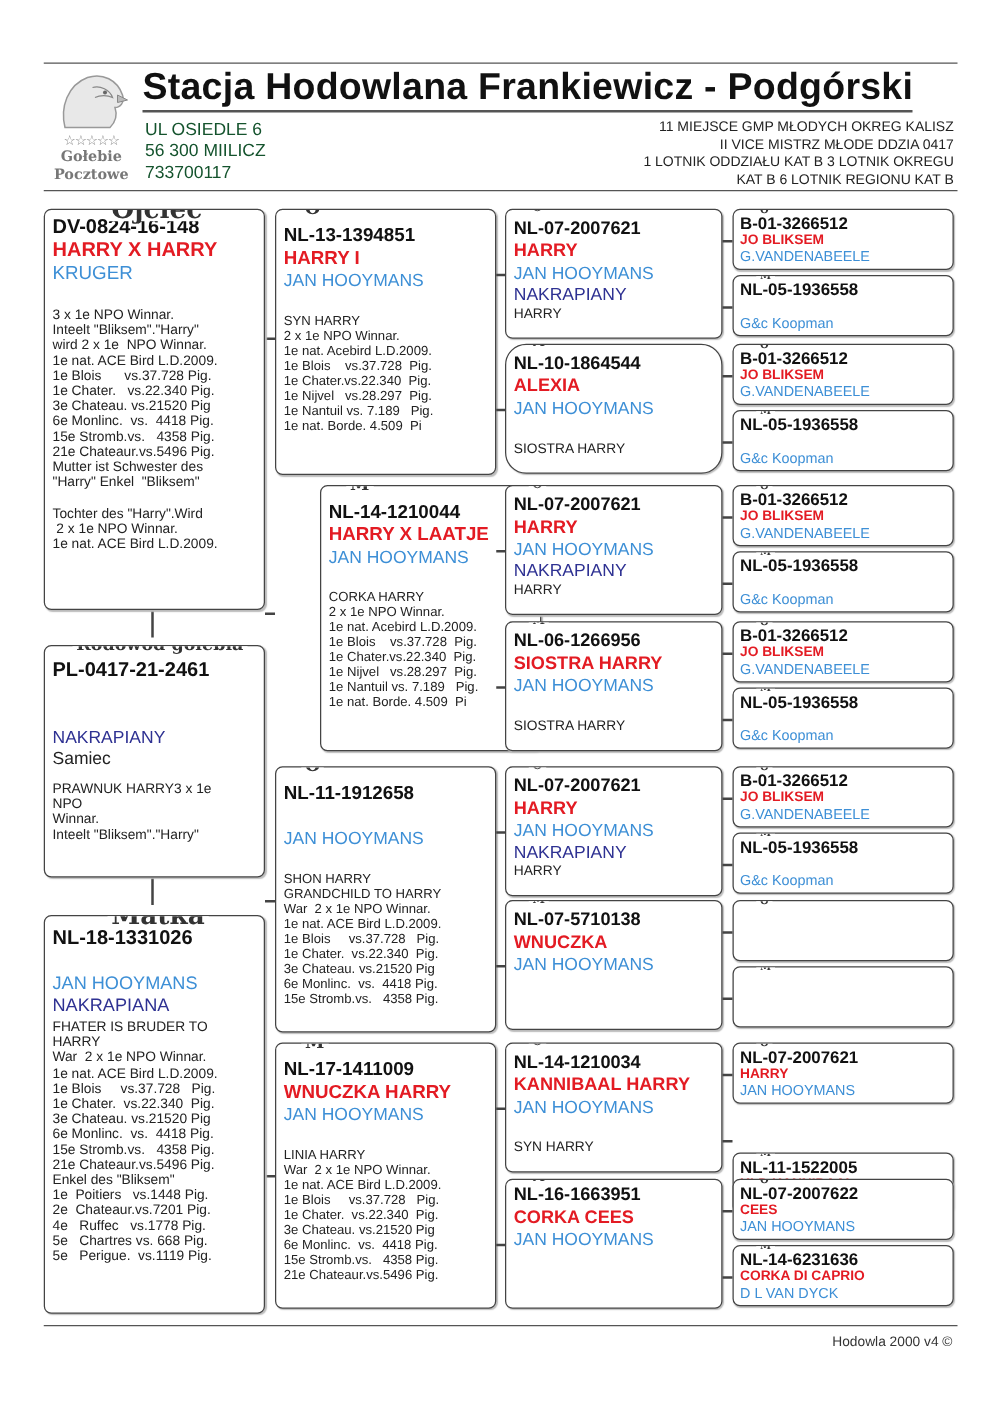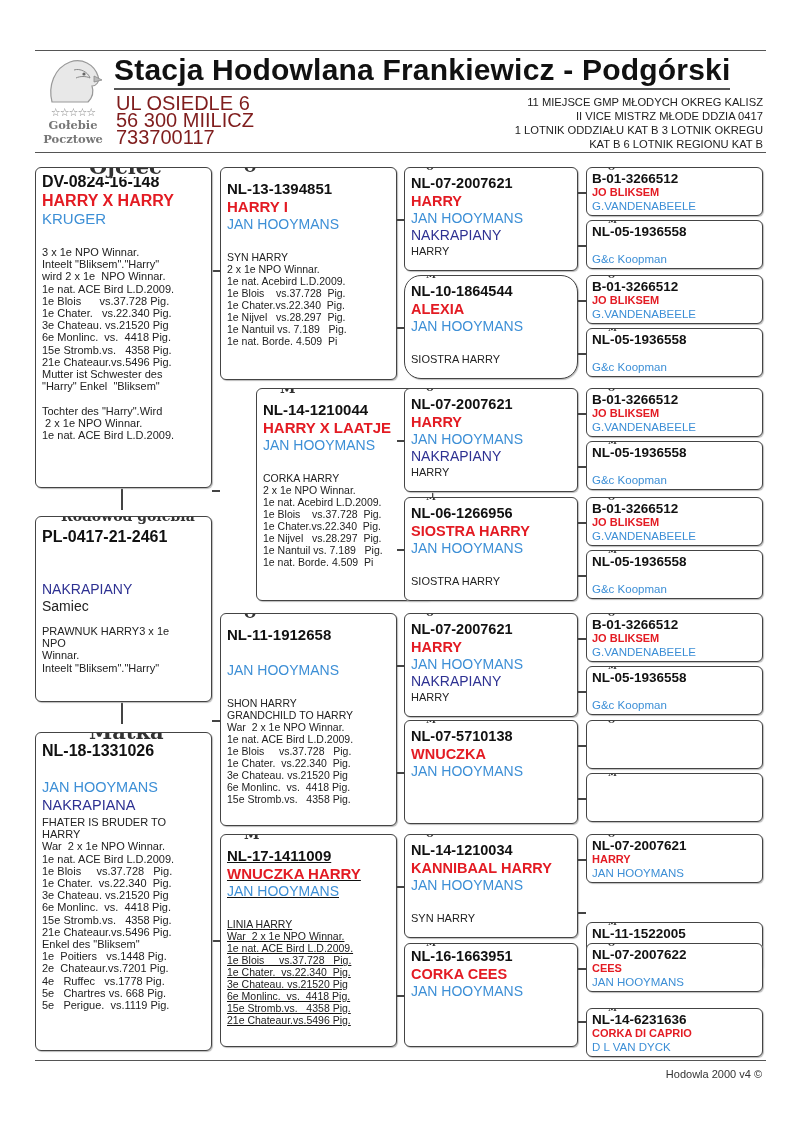--- a/index.html
+++ b/index.html
@@ -5,21 +5,21 @@
   html, body { margin: 0; padding: 0; background: #ffffff; }
   body { width: 800px; height: 1131px; position: relative; font-family: "Liberation Sans", sans-serif; color: #111; overflow: hidden; }
   .hr { position: absolute; left: 35px; width: 731px; height: 0; border-top: 1.5px solid #555; }
   .logo { position: absolute; left: 36px; top: 56px; width: 74px; height: 92px; }
   .logo .bird { position: absolute; left: 8px; top: 0; width: 60px; height: 50px; }
   .logo .stars { position: absolute; left: 0; top: 50px; width: 74px; text-align: center; font-size: 11px; color: #888; letter-spacing: -1px; }
   .logo .lt1, .logo .lt2 { position: absolute; left: 0; width: 74px; text-align: center; font-family: "DejaVu Serif", serif; font-weight: bold; color: #777; font-size: 11.5px; }
   .logo .lt1 { top: 62px; }
   .logo .lt2 { top: 76px; }
   .title { position: absolute; left: 114px; top: 52px; font-size: 30px; font-weight: bold; color: #111; border-bottom: 2px solid #555; line-height: 36px; letter-spacing: 0.2px; white-space: nowrap; }
-  .addr { position: absolute; left: 116px; top: 95px; font-size: 20px; line-height: 17px; color: #7f1d1d; }
+  .addr { position: absolute; left: 116px; top: 95px; font-size: 14px; line-height: 17px; color: #14532d; }
   .achv { position: absolute; right: 37px; top: 95px; text-align: right; font-size: 11.2px; line-height: 14px; color: #222; }
   .box { position: absolute; border: 1.3px solid #444; border-radius: 6px; background: #fff; box-shadow: 1px 1px 1px #bbb; box-sizing: border-box; padding: 4px 6px 2px 6px; overflow: hidden; }
   .legend { position: absolute; background: #fff; font-family: "DejaVu Serif", serif; font-weight: bold; color: #333; padding: 0 3px; line-height: 1; }
   .lg-big { font-size: 21px; top: -12px; }
   .lg-mid { font-size: 14px; top: -8px; }
   .lg-xs { font-size: 9px; top: -5px; }
   .ring { font-weight: bold; color: #111; white-space: nowrap; }
   .name { font-weight: bold; color: #e31b23; white-space: nowrap; }
   .owner { color: #3d8fd6; white-space: nowrap; }
   .color { color: #2e3192; white-space: nowrap; }
@@ -172,21 +172,21 @@
       <div class="notes-sm">SHON HARRY
 GRANDCHILD TO HARRY
 War  2 x 1e NPO Winnar.
 1e nat. ACE Bird L.D.2009.
 1e Blois     vs.37.728   Pig.
 1e Chater.  vs.22.340  Pig.
 3e Chateau. vs.21520 Pig
 6e Monlinc.  vs.  4418 Pig.
 15e Stromb.vs.   4358 Pig.</div>
     </div>
-    <div class="box" style="left: 220px; top: 834px; width: 177px; height: 213px; text-decoration: underline;">
+    <div class="box" style="left: 220px; top: 834px; width: 177px; height: 213px;">
       <span class="legend lg-mid" style="left: 20px;">M</span>
       <div class="ring" style="font-size: 15px; line-height: 18px; margin-top: 8px;">NL-17-1411009</div>
       <div class="name" style="font-size: 15px; line-height: 18px; min-height: 18px;">WNUCZKA HARRY</div>
       <div class="owner" style="font-size: 14px; line-height: 17px;">JAN HOOYMANS</div>
       <div style="height: 18px;"></div>
       <div class="notes-sm">LINIA HARRY
 War  2 x 1e NPO Winnar.
 1e nat. ACE Bird L.D.2009.
 1e Blois     vs.37.728   Pig.
 1e Chater.  vs.22.340  Pig.
@@ -369,21 +369,21 @@
       <div class="owner" style="font-size: 11.5px; line-height: 14px;">D L VAN DYCK</div>
     </div>
     <div class="line" style="left: 578px; top: 912px; width: 8px; height: 1.5px;"></div>
     <div class="box" style="left: 586px; top: 943px; width: 177px; height: 49px; padding: 3px 5px 1px;">
       <span class="legend lg-xs" style="left: 18px; font-size: 8px; top: -5px;">O</span>
       <div class="ring" style="font-size: 13.5px; line-height: 15px;">NL-07-2007622</div>
       <div class="name" style="font-size: 11px; line-height: 13px; min-height: 13px;">CEES</div>
       <div class="owner" style="font-size: 11.5px; line-height: 14px;">JAN HOOYMANS</div>
     </div>
     <div class="line" style="left: 578px; top: 968px; width: 8px; height: 1.5px;"></div>
-    <div class="box" style="left: 586px; top: 996px; width: 177px; height: 49px; padding: 3px 5px 1px; margin-top: 12px;">
+    <div class="box" style="left: 586px; top: 996px; width: 177px; height: 49px; padding: 3px 5px 1px;">
       <span class="legend lg-xs" style="left: 18px; font-size: 8px; top: -5px;">M</span>
       <div class="ring" style="font-size: 13.5px; line-height: 15px;">NL-14-6231636</div>
       <div class="name" style="font-size: 11px; line-height: 13px; min-height: 13px;">CORKA DI CAPRIO</div>
       <div class="owner" style="font-size: 11.5px; line-height: 14px;">D L VAN DYCK</div>
     </div>
     <div class="line" style="left: 578px; top: 1021px; width: 8px; height: 1.5px;"></div>
   </div>
 
 <div class="hr" style="top:1060px;"></div>
 <div class="footer">Hodowla 2000 v4 ©</div>

